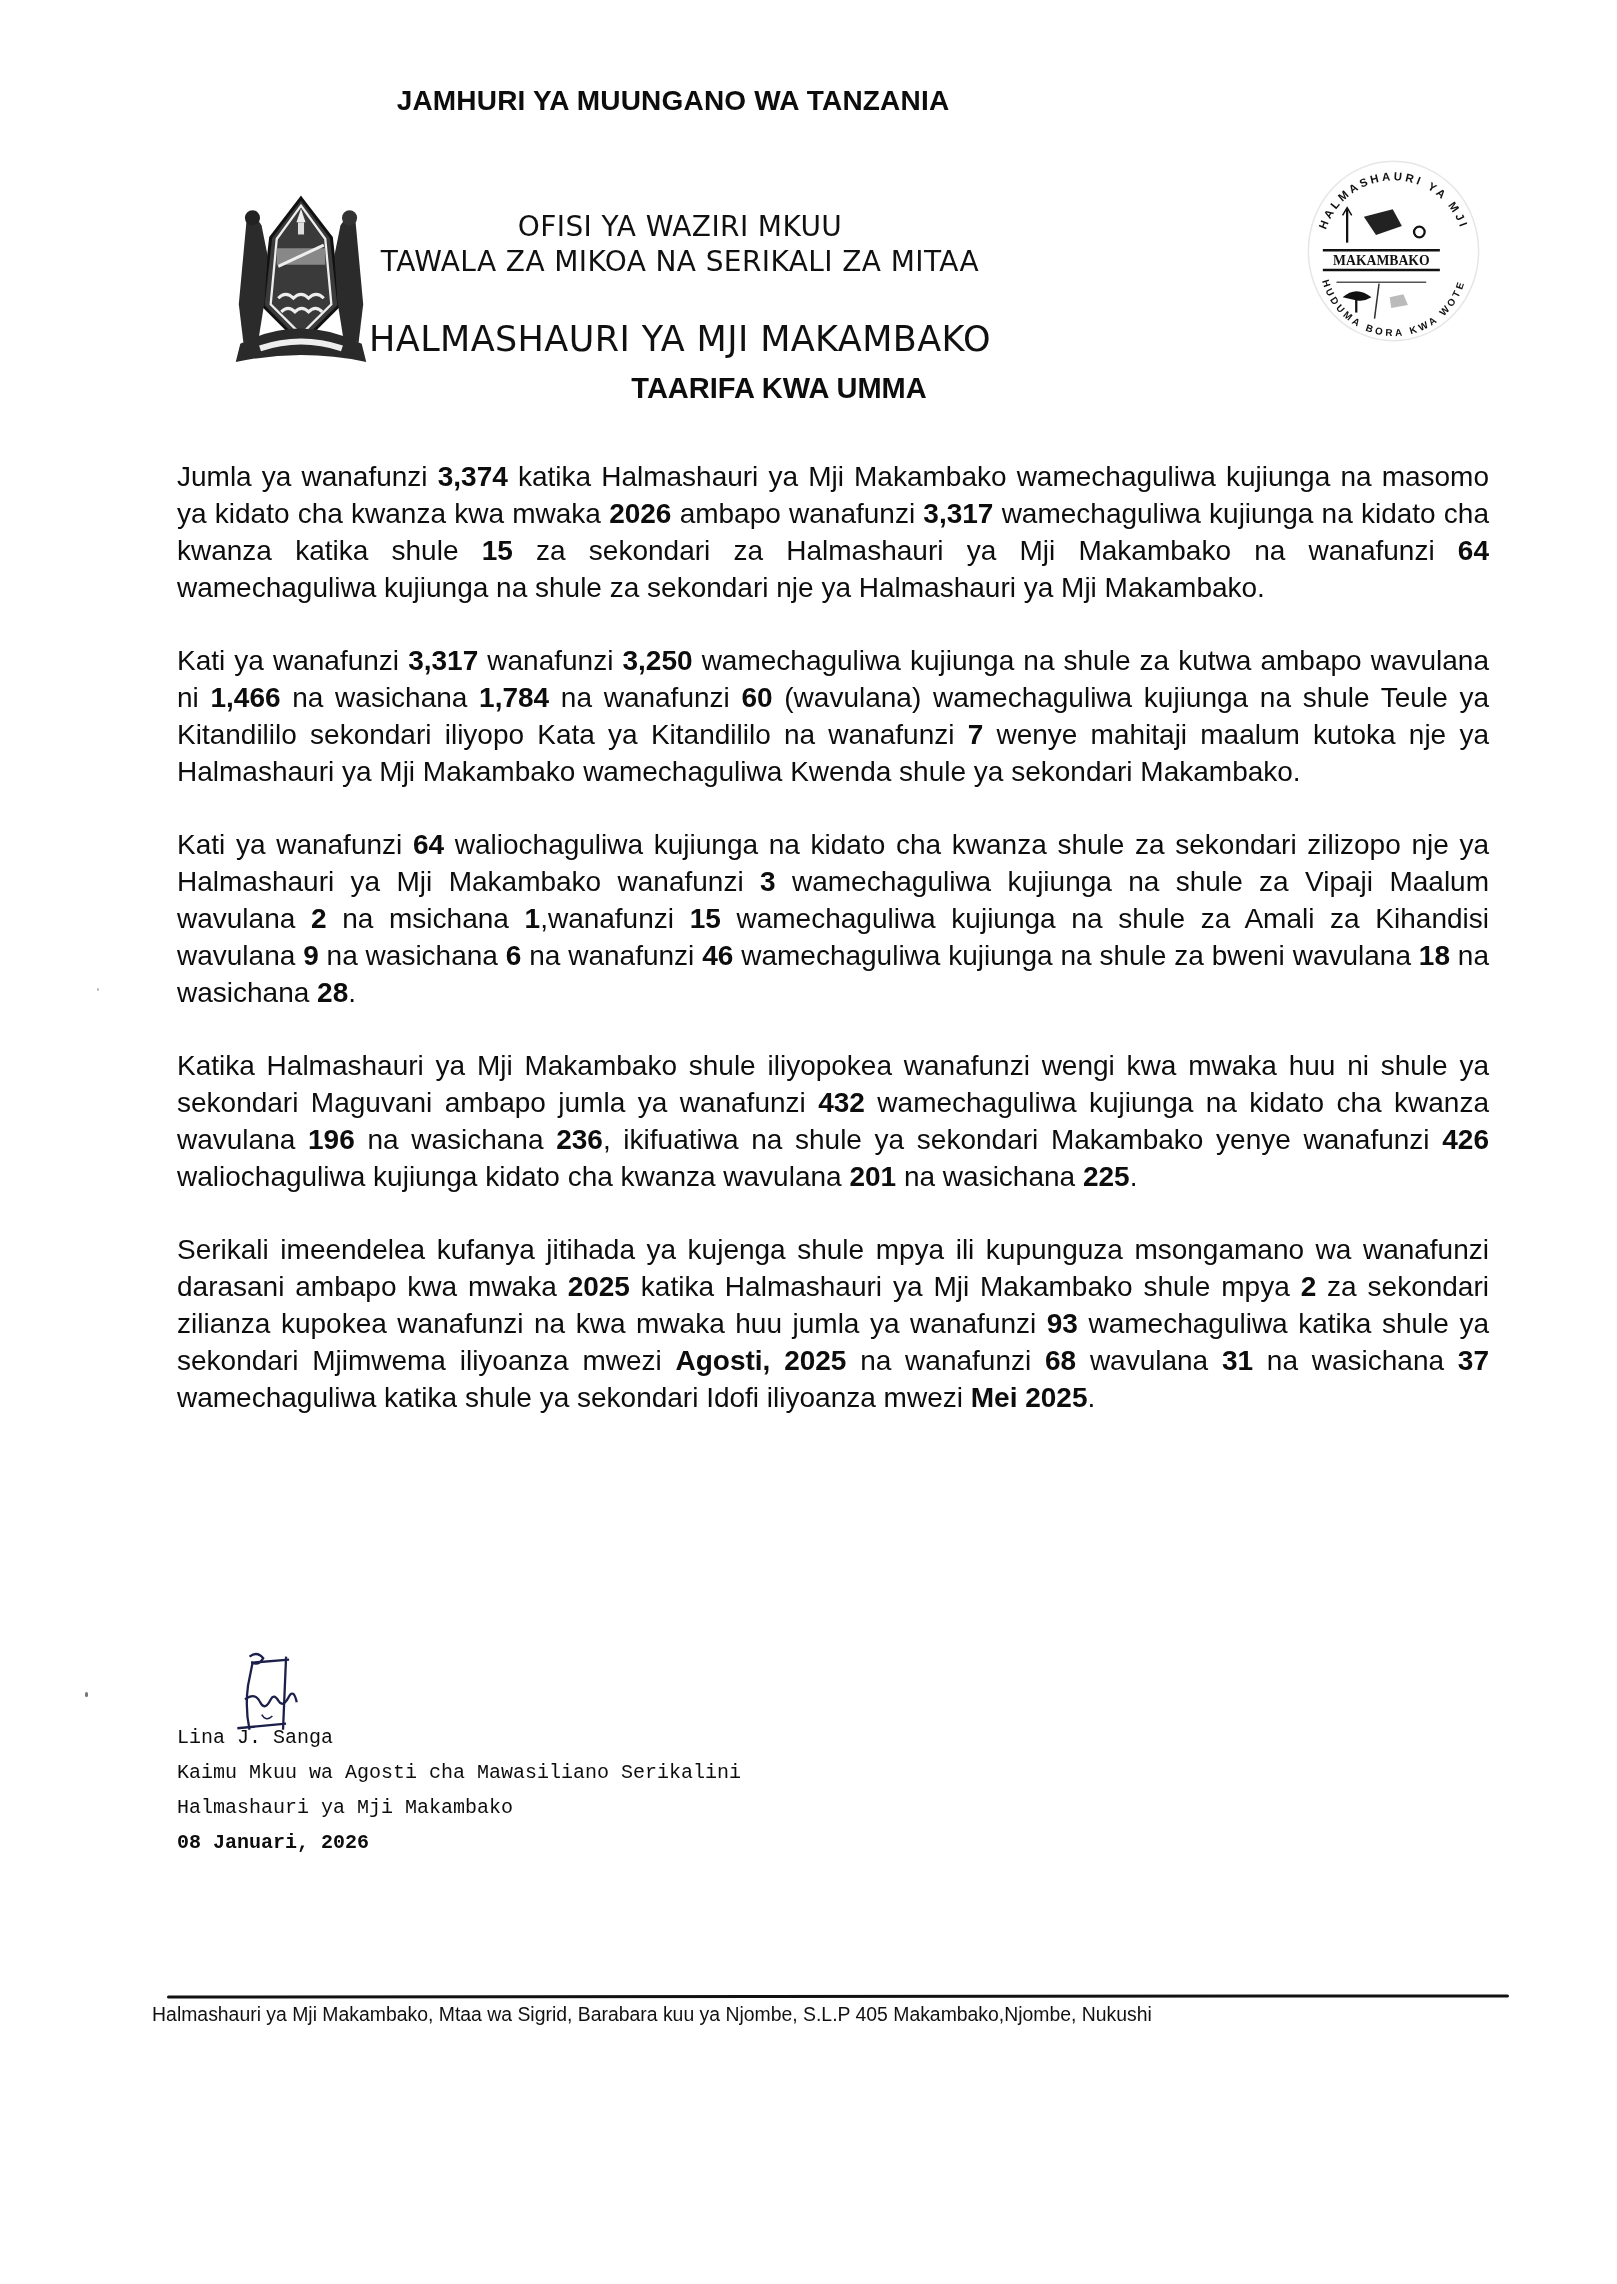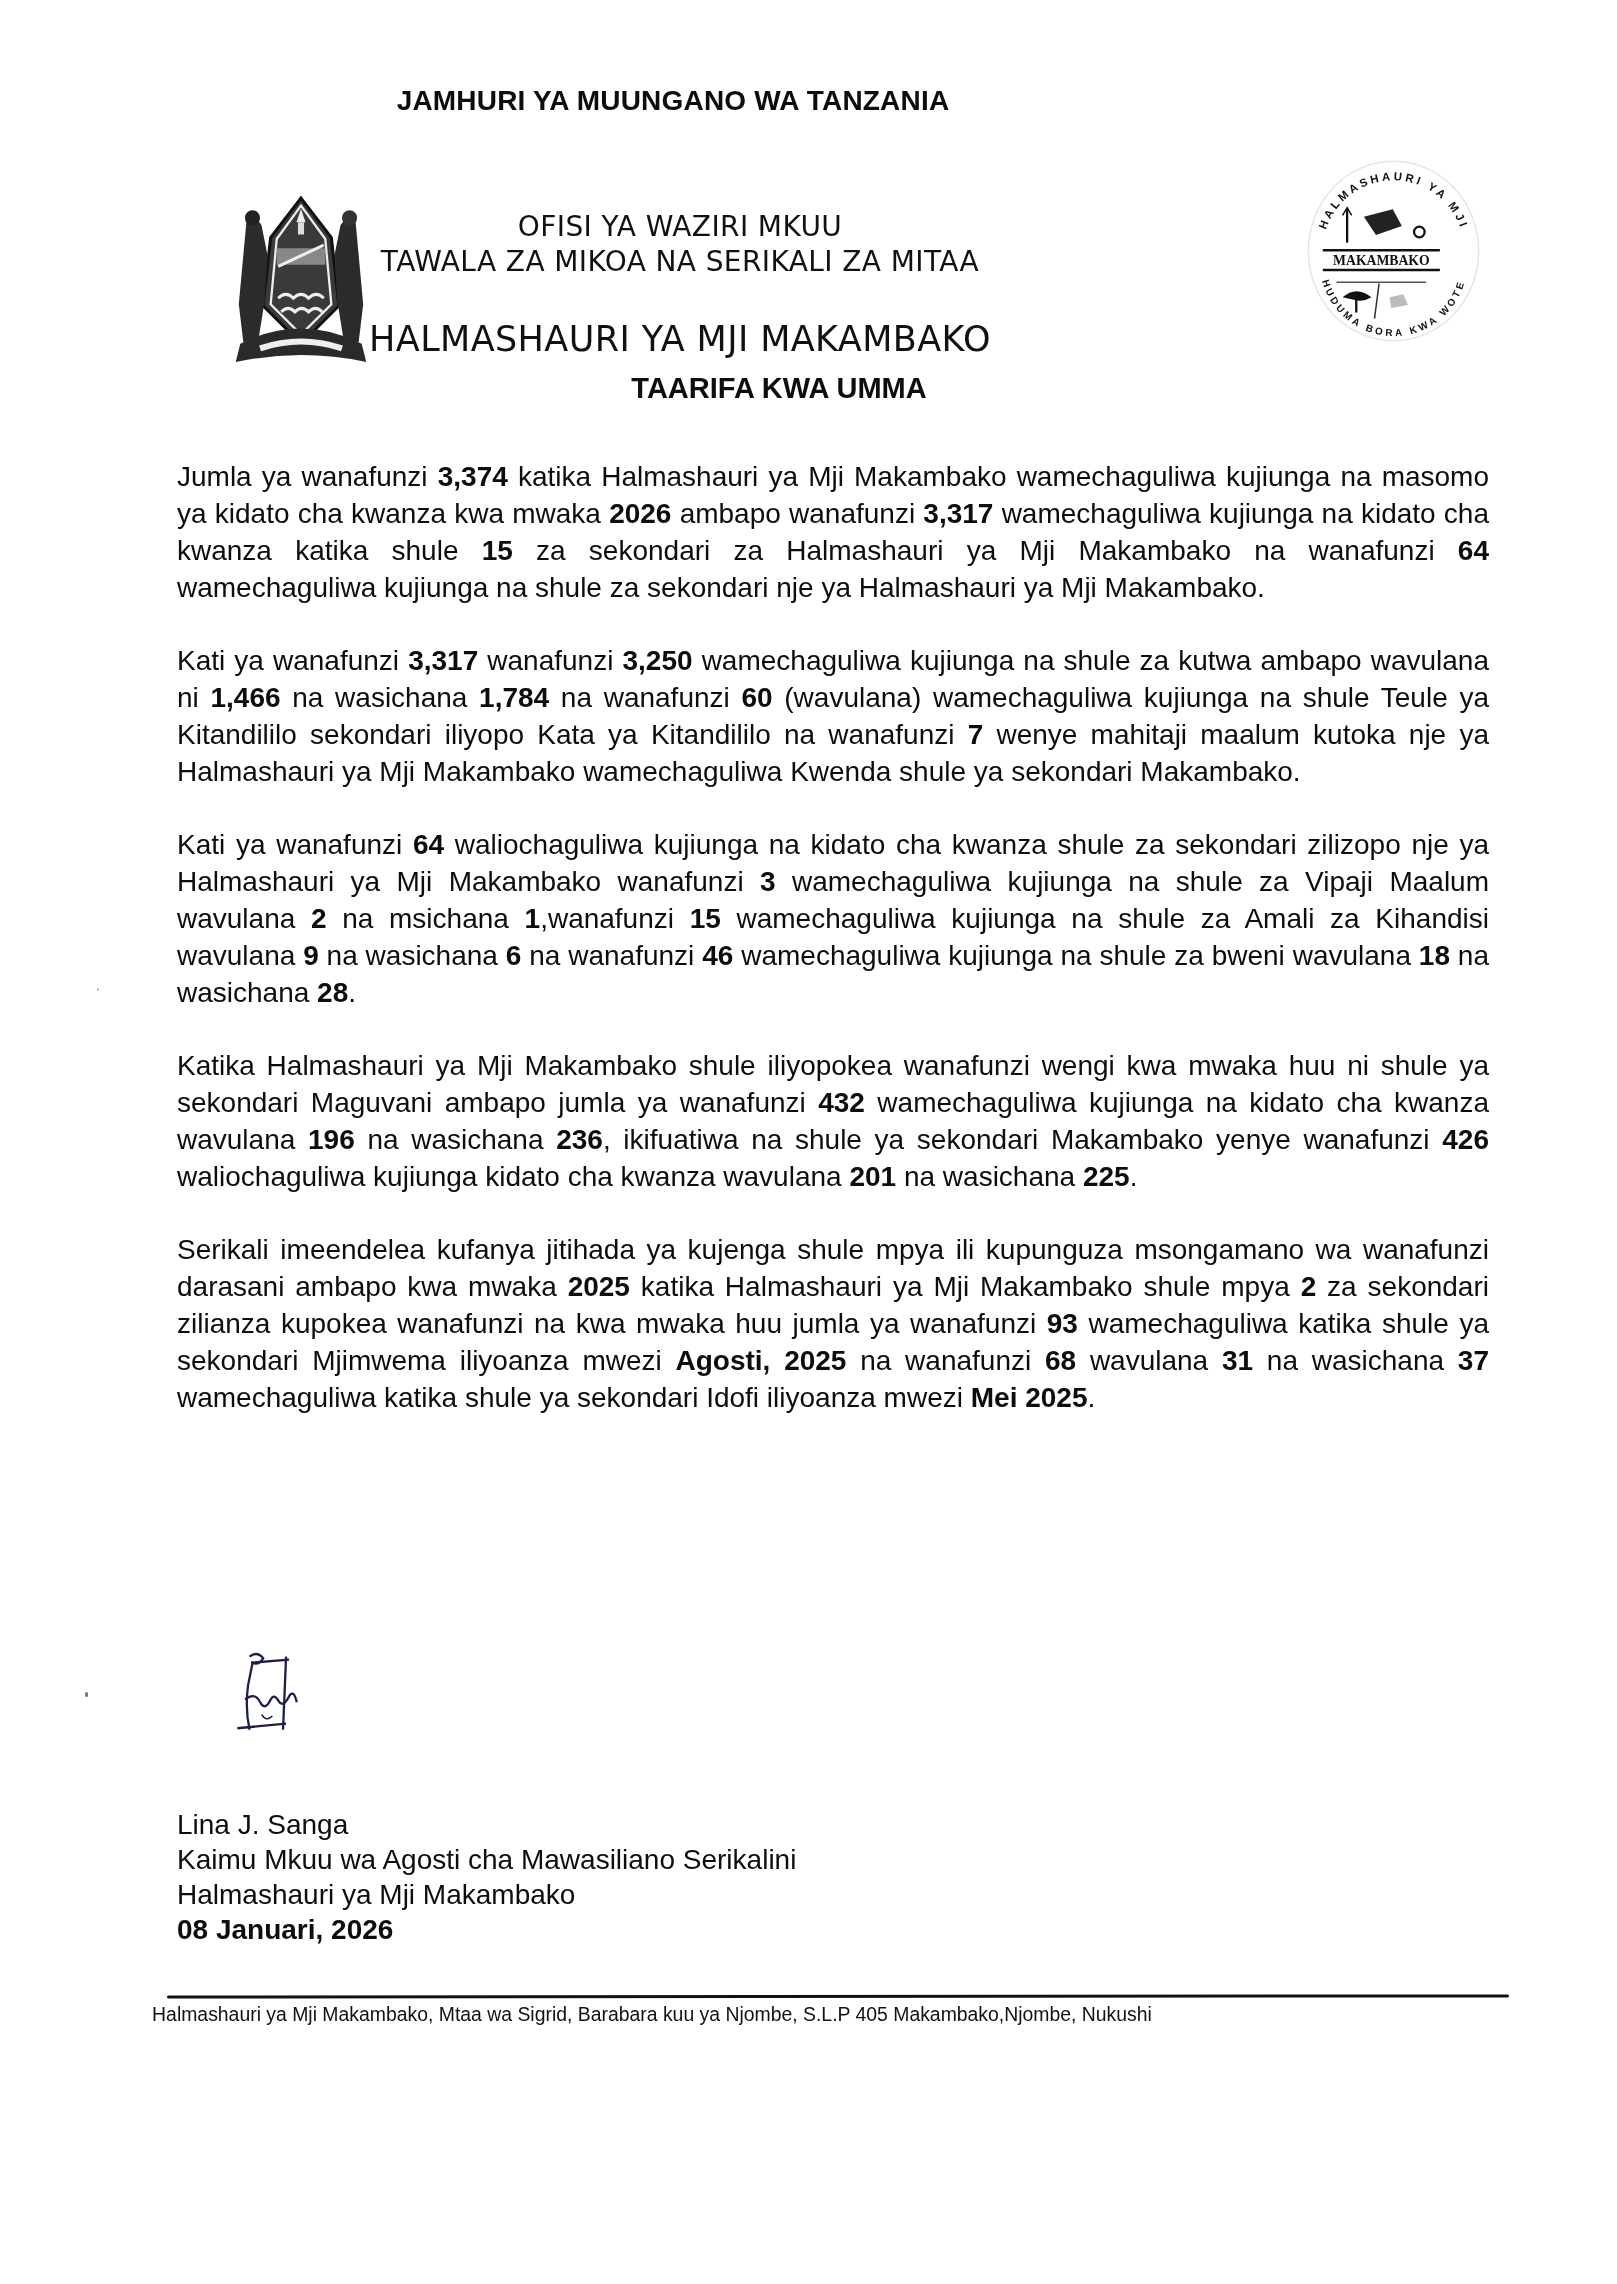--- a/index.html
+++ b/index.html
@@ -28,22 +28,22 @@
 
     .body-text {
       left: 177px; top: 458px; width: 1312px;
       font-family: "Liberation Sans", sans-serif; font-size: 28px; line-height: 37px;
       text-align: justify;
     }
     .body-text p { margin: 0 0 36px 0; }
     .body-text b { font-weight: bold; margin-top: 20px; }
 
     .sig-block {
-      left: 177px; top: 1807px;
-      font-family: Liberation Sans, sans-serif; font-size: 28px; line-height: 35px;
+      left: 177px; top: 1720px;
+      font-family: Liberation Mono, monospace; font-size: 20px; line-height: 35px;
     }
     .sig-block .date { font-weight: bold; }
     .signature { left: 222px; top: 1646px; width: 84px; height: 99px; }
 
     .stray-dot { left: 85px; top: 1692px; width: 3px; height: 4.6px; background: #777; border-radius: 1.5px; }
     .stray-dot2 { left: 97px; top: 988px; width: 2.3px; height: 3px; background: #bbb; border-radius: 1.5px; }
 
     .footer-rule { left: 167px; top: 1995px; width: 1342px; height: 3px; background: #111; border-radius: 1.5px; transform: rotate(-0.05deg); }
     .footer {
       left: 0; width: 1304px; top: 2003px; text-align: center;

